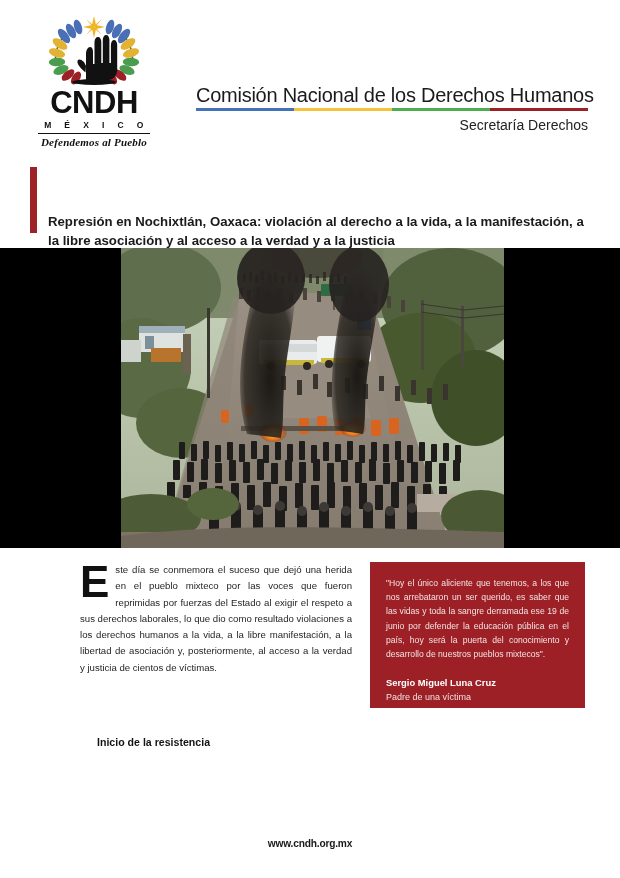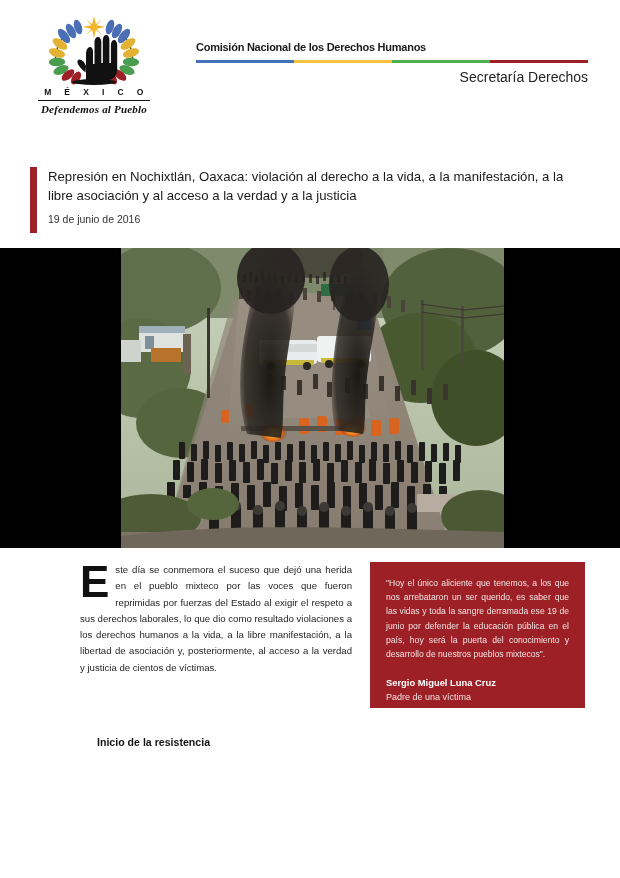--- a/index.html
+++ b/index.html
@@ -66,26 +66,27 @@
     line-height: 13px;
     letter-spacing: 0.2px;
   }
 
   .header-text {
     position: absolute;
     left: 196px; top: 38px;
     width: 390px;
   }
   .header-title {
-    font-size: 11px;
-    font-weight: bold;
+    font-size: 20px;
+    font-weight: normal;
     color: #1a1a1a;
     letter-spacing: -0.25px;
     white-space: nowrap;
     line-height: 18px;
+    margin-top: 48px;
   }
   .header-colorbar {
     display: flex;
     width: 392px;
     height: 3px;
     margin-top: 4px;
   }
   .header-colorbar span { flex: 1 1 25%; display: block; height: 3px; }
   .header-sub {
     text-align: right;
@@ -104,24 +105,25 @@
   }
   .title-bar {
     position: absolute;
     left: 0; top: 0;
     width: 7px; height: 66px;
     background: #9f2128;
   }
   .title-text {
     margin-left: 18px;
     font-size: 13.2px;
-    font-weight: normal;
+    font-weight: bold;
     color: #1a1a1a;
     line-height: 19px;
     width: 540px;
+    margin-top: 45px;
   }
   .title-date {
     margin-left: 18px;
     margin-top: 8px;
     font-size: 10.5px;
     color: #333333;
   }
 
   
   .photo-band {
@@ -271,20 +273,21 @@
                      L64.5 50 L64.5 28 C64.5 25 66 23 68 23 C70 23 71.3 25 71.3 28
                      L71.3 49 L72.8 49 L72.8 26 C72.8 23 74.3 21 76.2 21
                      C78.1 21 79.4 23 79.4 26 L79.4 49 L80.9 49 L80.9 31
                      C80.9 28 82.3 26 84.1 26 C85.9 26 87.2 28 87.2 31
                      L87.2 55 C87.2 62 83 66 78 66 Z"></path>
             <path d="M54 48 C50 44 47 45 47.5 48.5 C48 52 53 56 55.5 58.5 L56 52 Z"></path>
           </g>
           <ellipse cx="64" cy="68" rx="22" ry="3" fill="#111111"></ellipse>
         </svg>
       </div>
+      <div class="logo-cndh">CNDH</div>
       <div class="logo-mexico">M É X I C O</div>
       <div class="logo-rule"></div>
       <div class="logo-tag">Defendemos al Pueblo</div>
     </div>
 
     <div class="header-text">
       <div class="header-title">Comisión Nacional de los Derechos Humanos</div>
       <div class="header-colorbar">
         <span style="background:#4472b8"></span>
         <span style="background:#f5c33c"></span>
@@ -559,14 +562,15 @@
   <div class="quote-box">
     <div class="quote-text">"Hoy el único aliciente que tenemos, a los que nos arrebataron un ser querido, es saber que las vidas y toda la sangre derramada ese 19 de junio por defender la educación pública en el país, hoy será la puerta del conocimiento y desarrollo de nuestros pueblos mixtecos".</div>
     <div class="quote-attrib">
       <div class="quote-name">Sergio Miguel Luna Cruz</div>
       <div class="quote-role">Padre de una víctima</div>
     </div>
   </div>
 
   <div class="section-heading">Inicio de la resistencia</div>
 
+  <div class="footer">www.cndh.org.mx</div>
 
 </div>
 
 </body></html>

